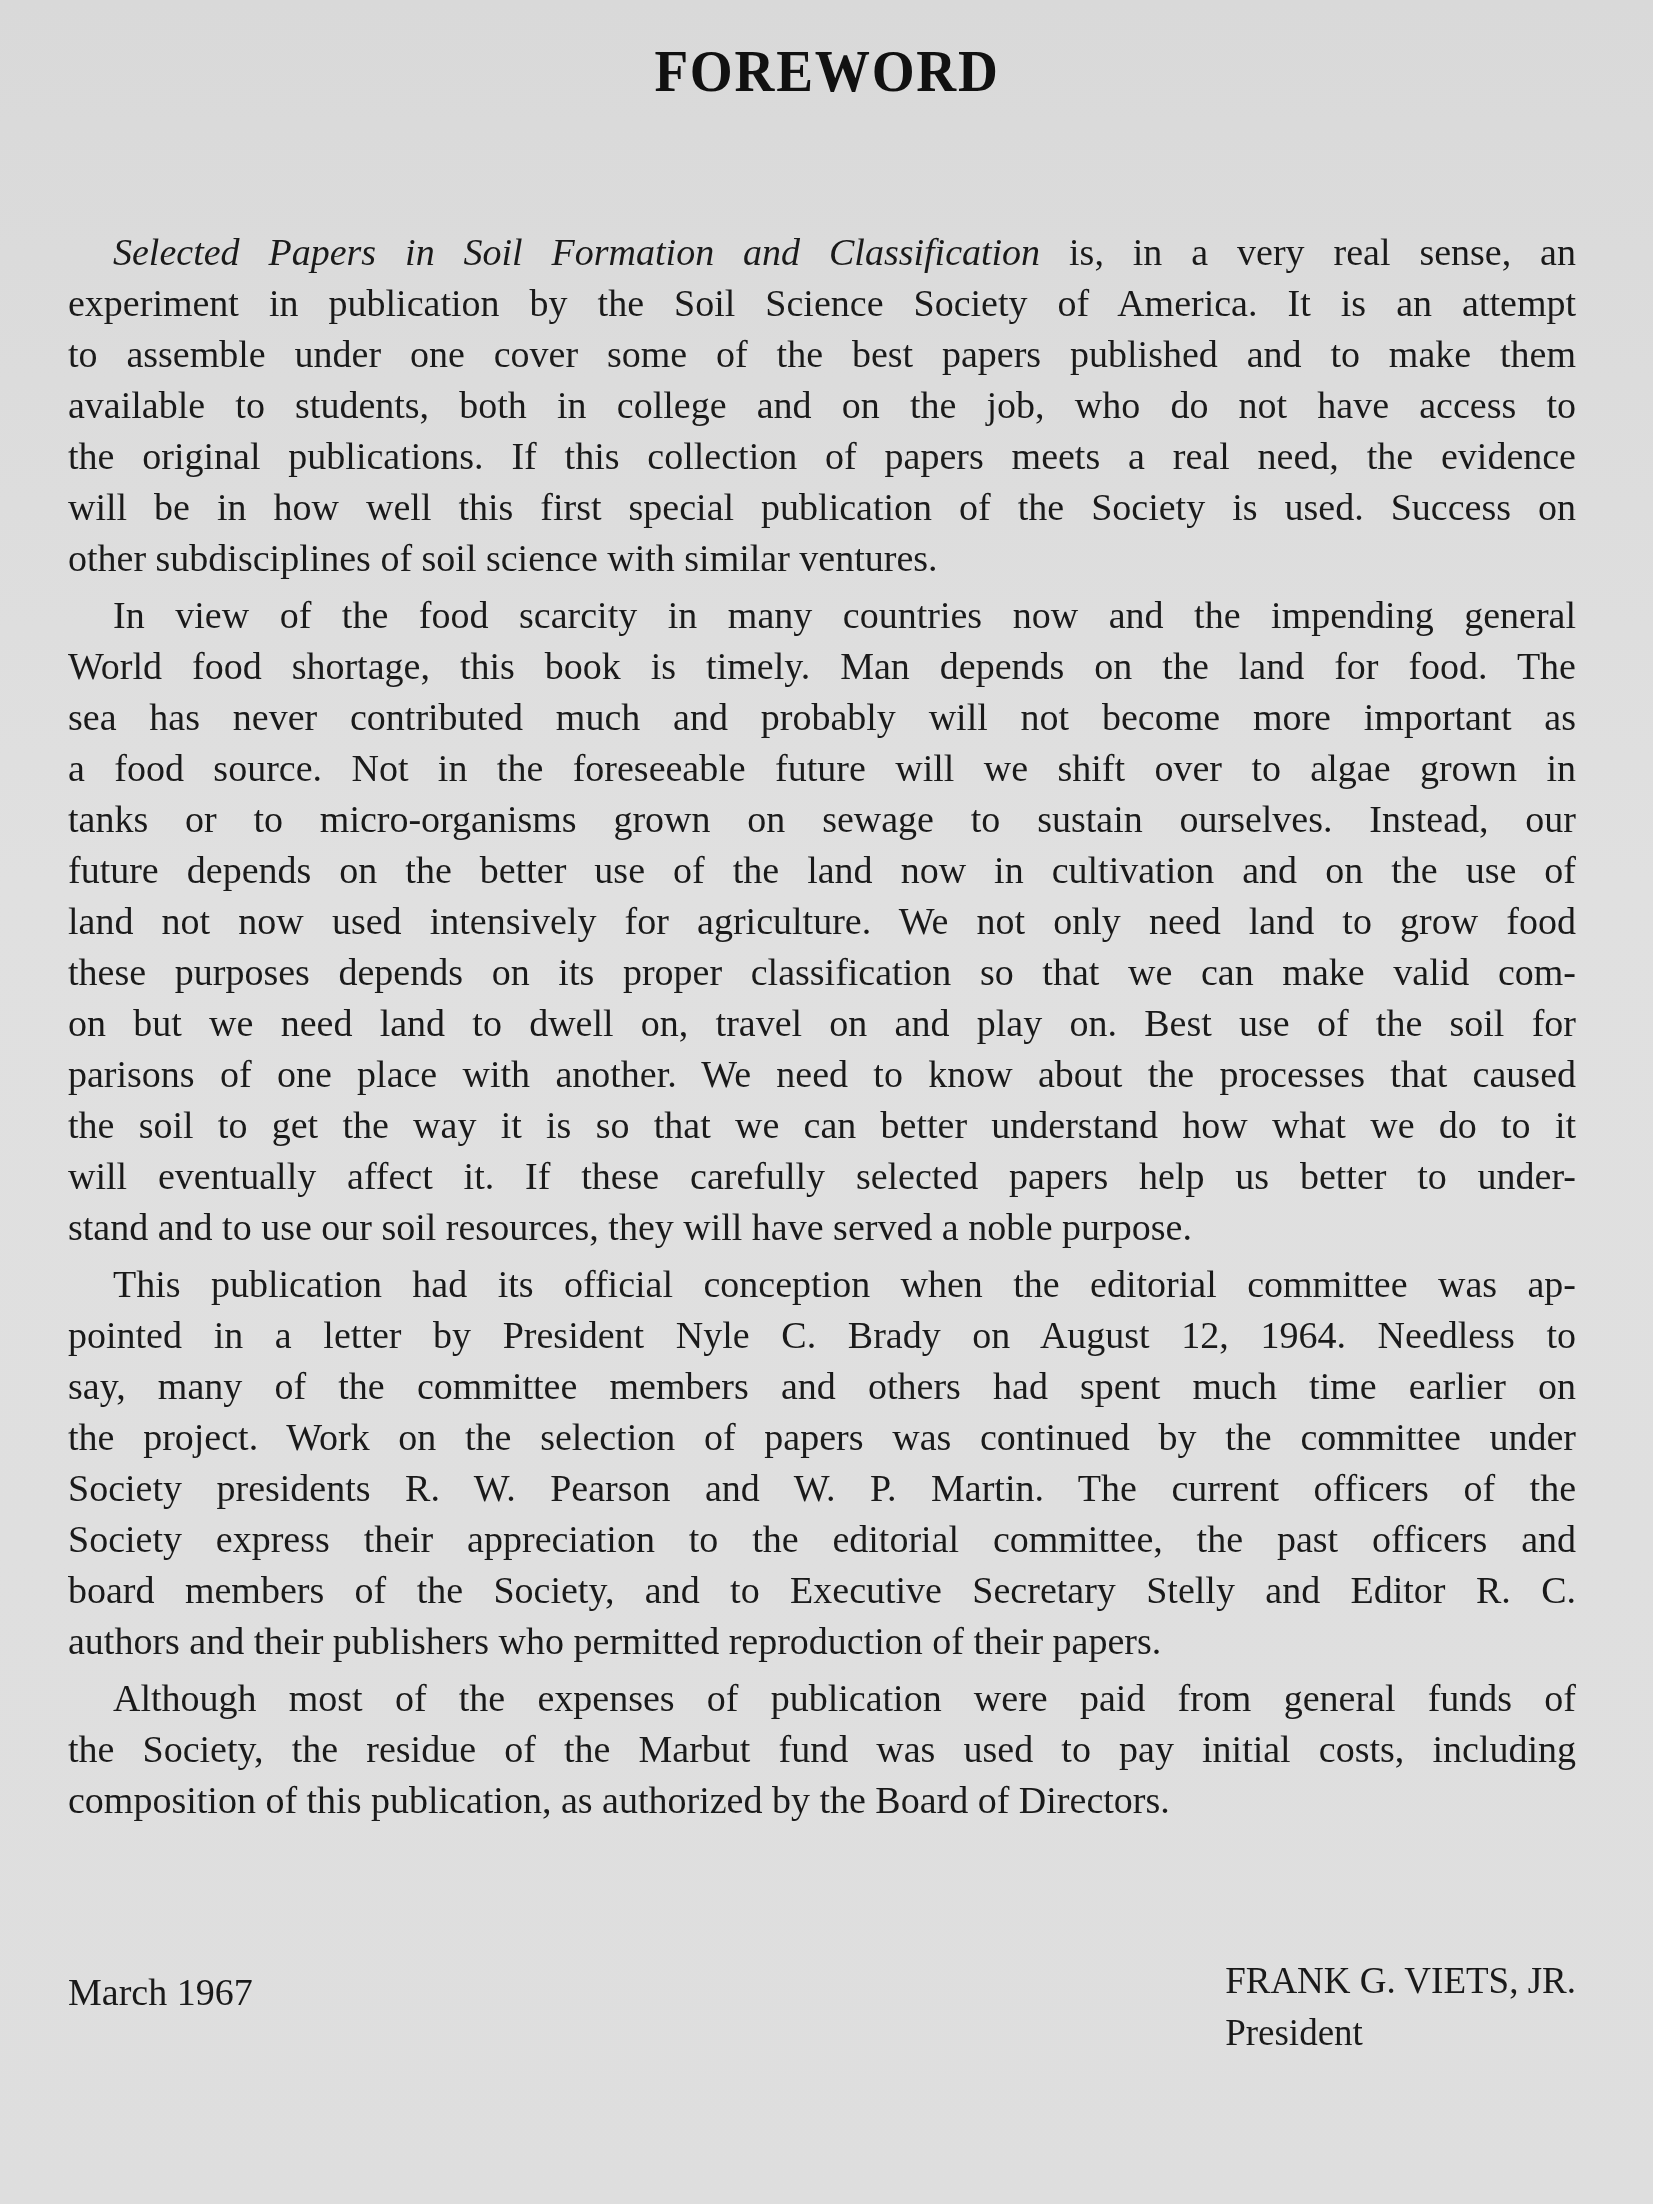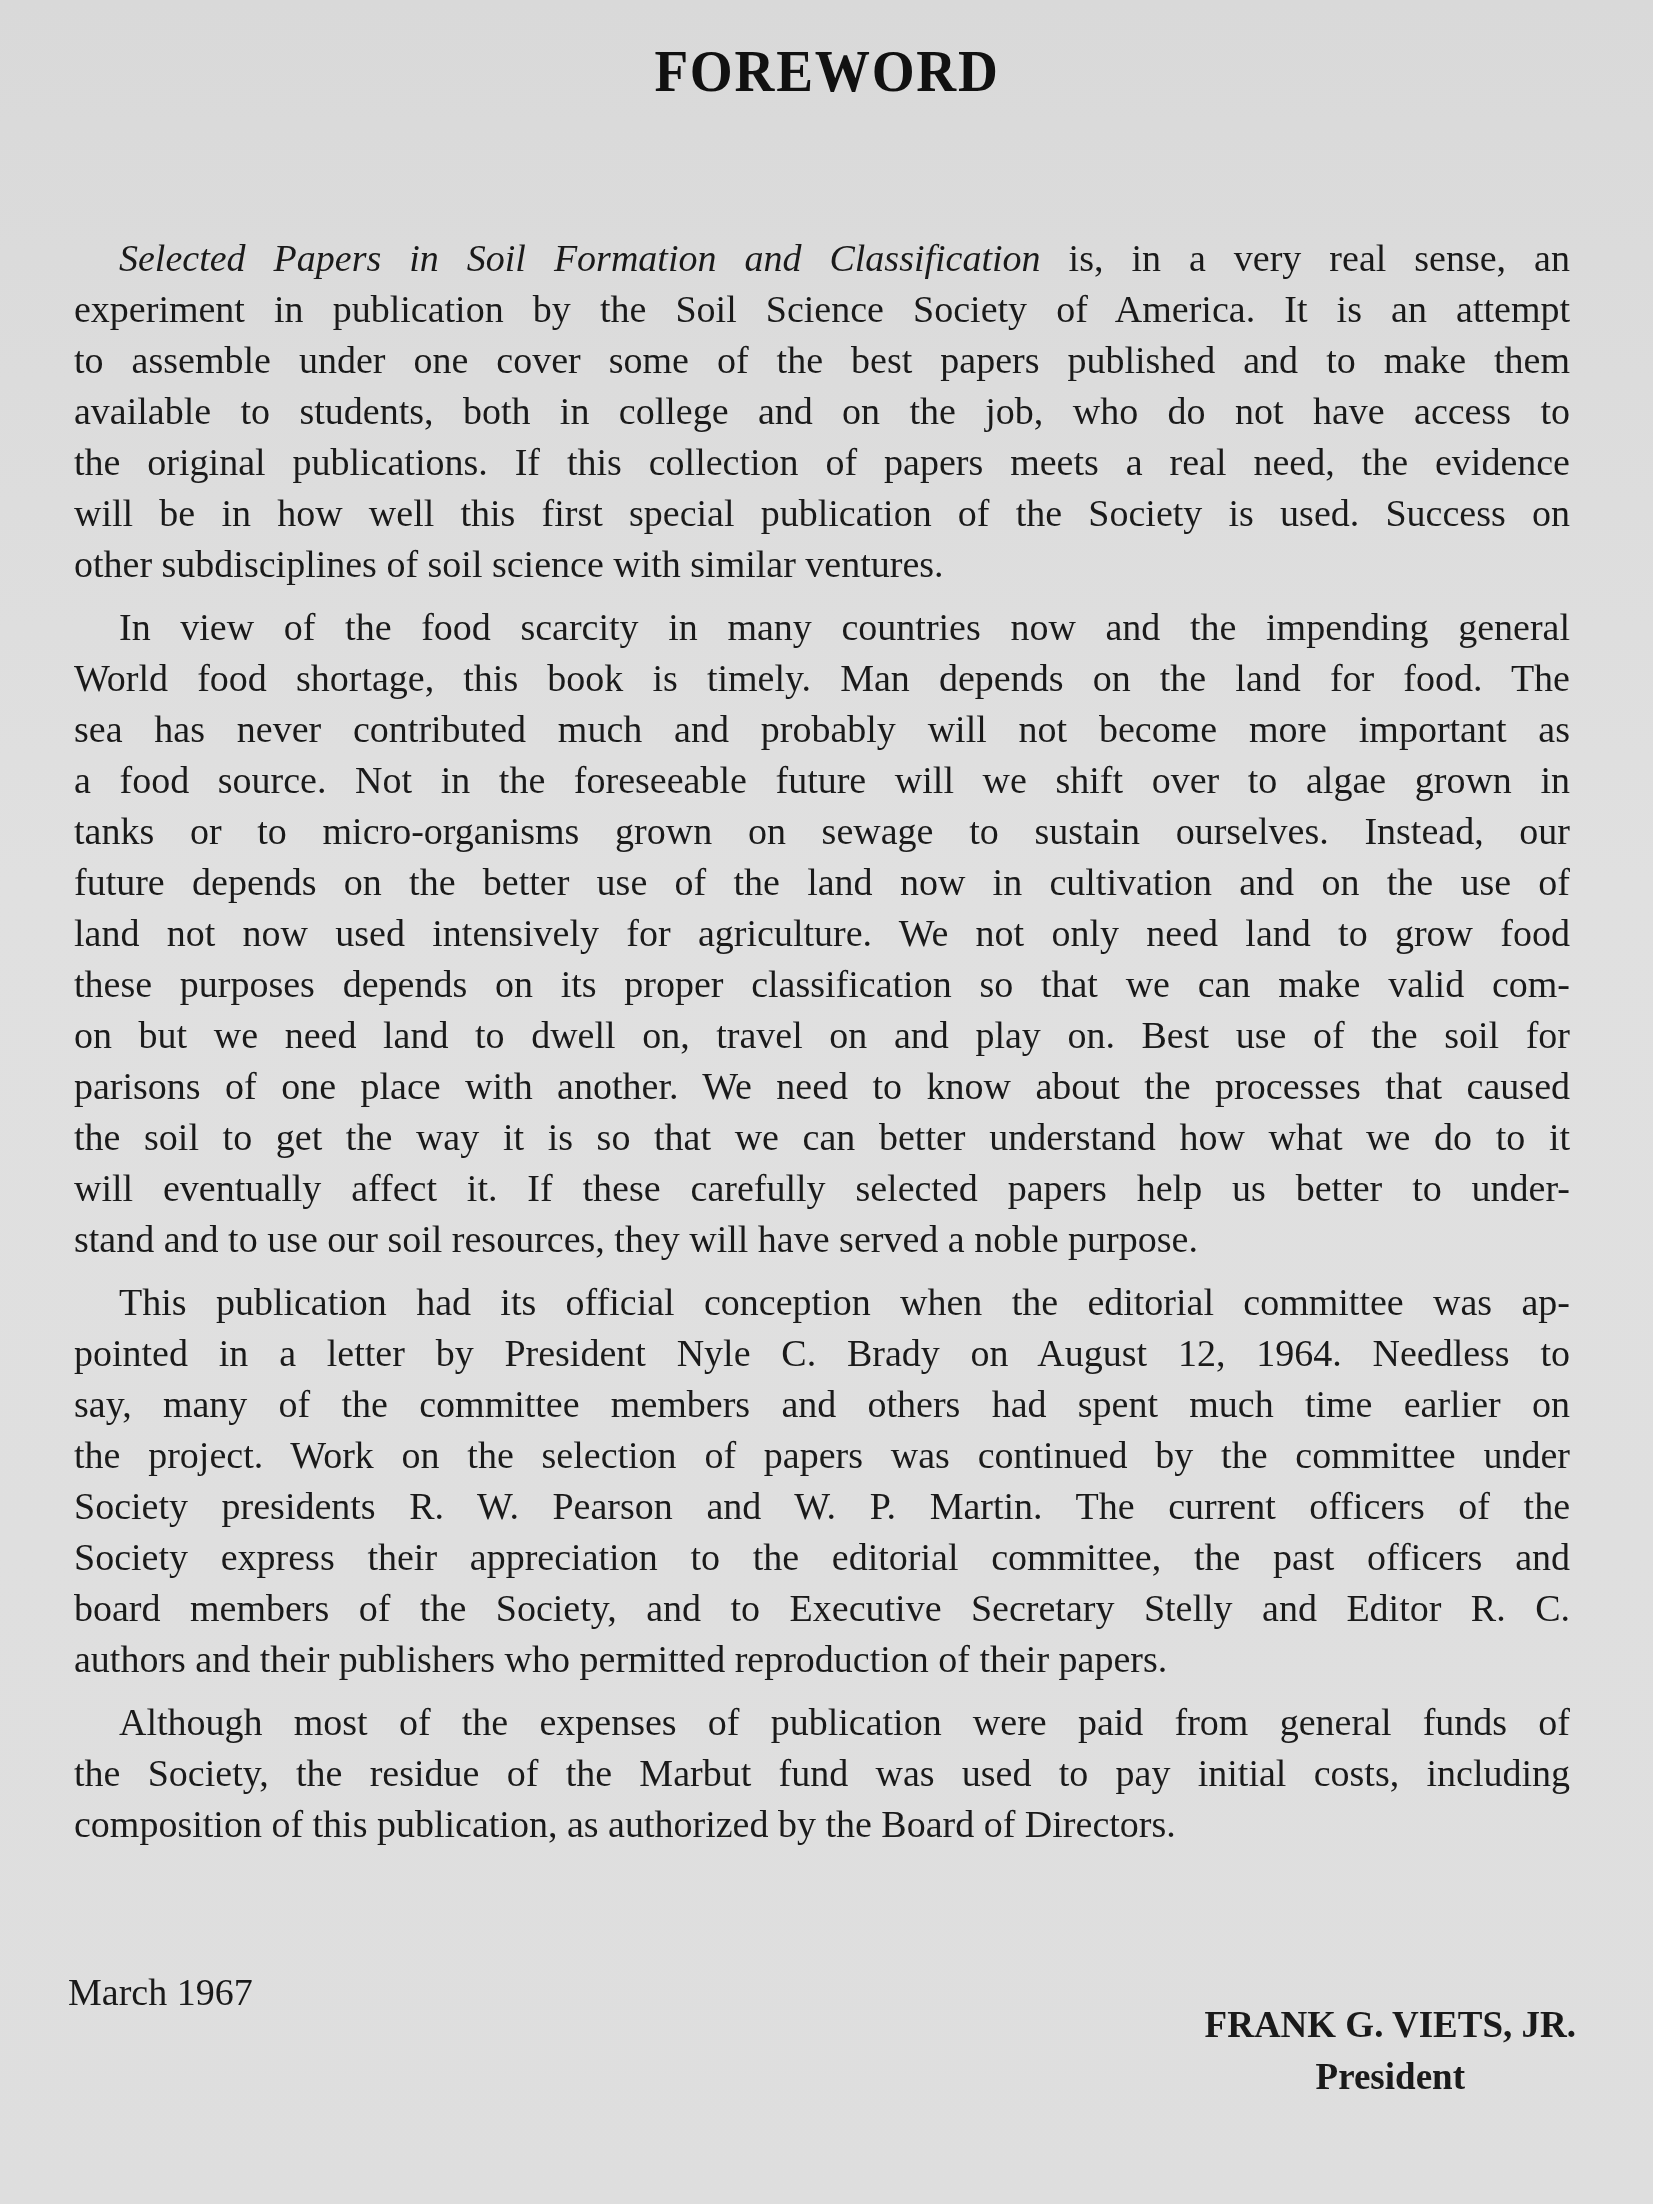--- a/index.html
+++ b/index.html
@@ -16,41 +16,41 @@
   .title {
     position: absolute; top: 37px; left: 0; width: 100%;
     text-align: center;
     font-size: 60px; font-weight: bold; letter-spacing: 1.9px;
     transform: scaleX(0.92);
     color: #111;
   }
   .body-text {
     position: absolute; left: 62px; top: 221px; width: 1520px;
   }
-  .para { margin: 12px; }
+  .para { margin: 6px; }
   .line {
     display: block;
     font-size: 38px;
     line-height: 51px;
     height: 51px;
     text-align: justify;
     text-align-last: justify;
     white-space: nowrap;
     overflow: visible;
   }
   .line.last { text-align-last: left; }
   .line.indent { padding-left: 45px; }
   .ital { font-style: italic; }
   .date {
     position: absolute; left: 68px; top: 1970px;
     font-size: 38px;
   }
   .signature {
-    position: absolute; right: 78px; top: 1999px;
-    text-align: center; font-size: 37px; line-height: 52px; font-weight: bold;
+    position: absolute; right: 78px; top: 1955px;
+    text-align: left; font-size: 37px; line-height: 52px;
   }
 </style>
 </head>
 <body>
 
 <div class="page">
   <div class="title">FOREWORD</div>
 
   <div class="body-text" id="body-text">
       <div class="para">

